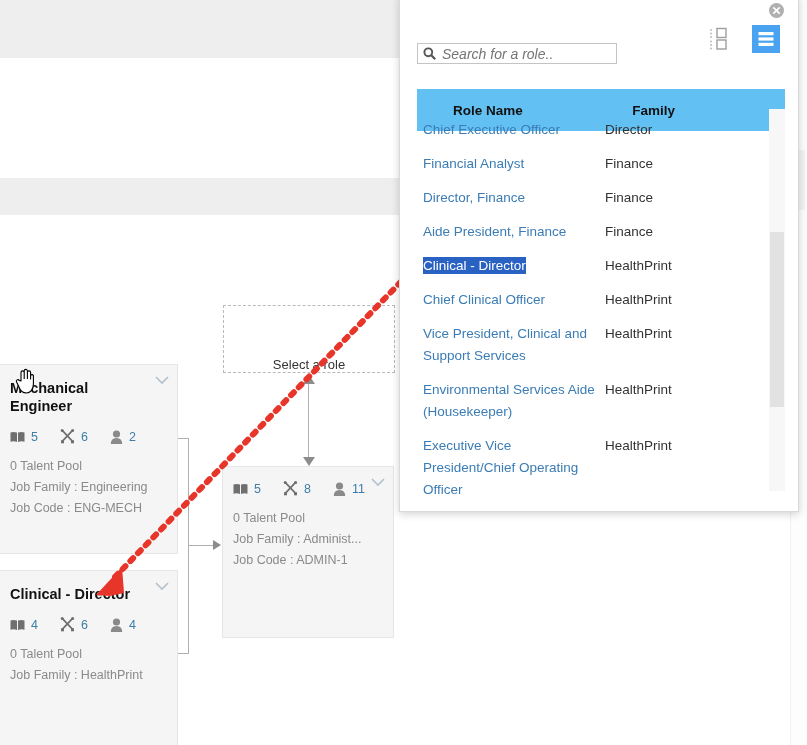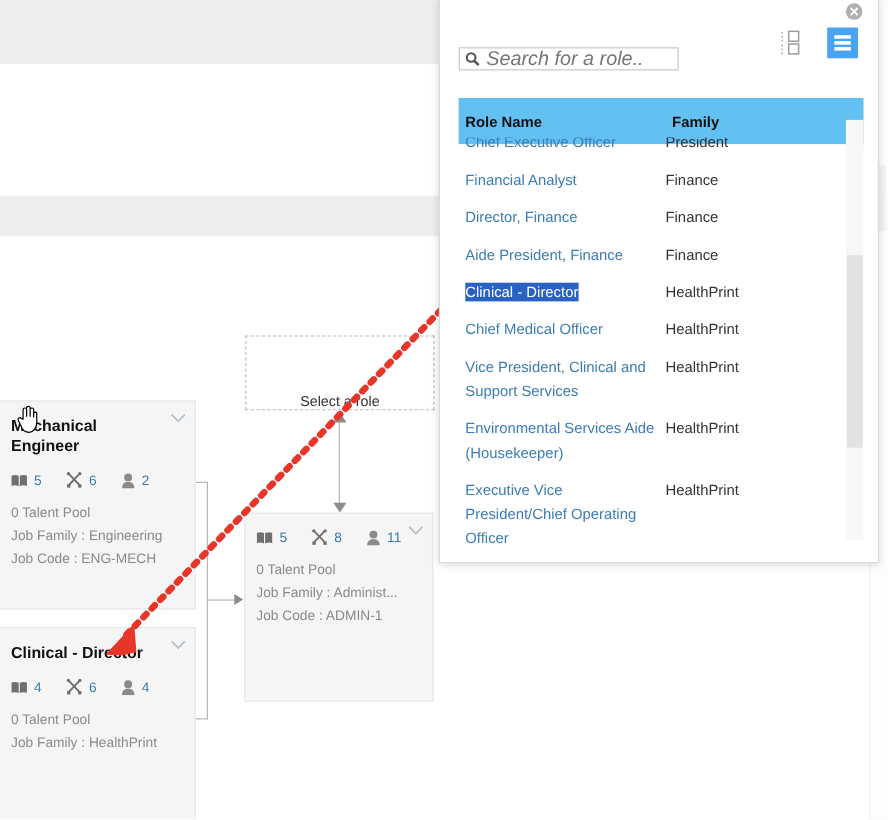--- a/index.html
+++ b/index.html
@@ -102,30 +102,30 @@
   #tile-view-btn{width:24px;height:24px;cursor:pointer;}
   #list-view-btn{width:28px;height:28px;background:#4aa3f0;display:flex;align-items:center;justify-content:center;cursor:pointer;}
 
   #search-wrap{
     position:absolute;left:17px;top:46px;width:200px;height:21px;
     border:1px solid #c4c4c4;background:#fff;display:flex;align-items:center;
     box-sizing:border-box;
   }
   #search-icon{margin:0 4px 0 5px;flex:0 0 auto;}
   #search-input{
-    border:none;outline:none;width:160px;font-size:18px;font-style:italic;
+    border:none;outline:none;width:160px;font-size:14px;font-style:italic;
     color:#8a8a8a;font-family:"Liberation Sans",sans-serif;background:transparent;
   }
 
   #table-header{
     position:absolute;left:17px;top:92px;width:368px;height:42px;
     background:#62c0f2;display:flex;align-items:center;box-sizing:border-box;
   }
   #table-header .th{font-size:13.5px;font-weight:bold;color:#111;}
-  #th-role{padding-left:6px;width:188px;}
+  #th-role{padding-left:6px;width:188px;margin-left:30px;}
   #th-family{width:160px;}
 
   #rows-viewport{
     position:absolute;left:17px;top:112px;width:368px;height:382px;
     overflow:hidden;
     margin-top:16px;
   }
   #rows-inner{position:absolute;left:0;top:-12px;width:368px;}
   .role-row{display:flex;align-items:flex-start;padding:6px 0;}
   .role-name{
@@ -327,40 +327,40 @@
 
   <div id="table-header">
     <div class="th" id="th-role">Role Name</div>
     <div class="th" id="th-family">Family</div>
   </div>
 
   <div id="rows-viewport">
     <div id="rows-inner">
         <div class="role-row clipped">
           <div class="role-name">Chief Executive Officer</div>
-          <div class="role-family">President</div>
+          <div class="role-family">Director</div>
         </div>
         <div class="role-row">
           <div class="role-name">Financial Analyst</div>
           <div class="role-family">Finance</div>
         </div>
         <div class="role-row">
           <div class="role-name">Director, Finance</div>
           <div class="role-family">Finance</div>
         </div>
         <div class="role-row">
           <div class="role-name">Aide President, Finance</div>
           <div class="role-family">Finance</div>
         </div>
         <div class="role-row">
           <div class="role-name"><span class="sel">Clinical - Director</span></div>
           <div class="role-family">HealthPrint</div>
         </div>
         <div class="role-row">
-          <div class="role-name">Chief Medical Officer</div>
+          <div class="role-name">Chief Clinical Officer</div>
           <div class="role-family">HealthPrint</div>
         </div>
         <div class="role-row">
           <div class="role-name">Vice President, Clinical and Support Services</div>
           <div class="role-family">HealthPrint</div>
         </div>
         <div class="role-row">
           <div class="role-name">Environmental Services Aide (Housekeeper)</div>
           <div class="role-family">HealthPrint</div>
         </div>

